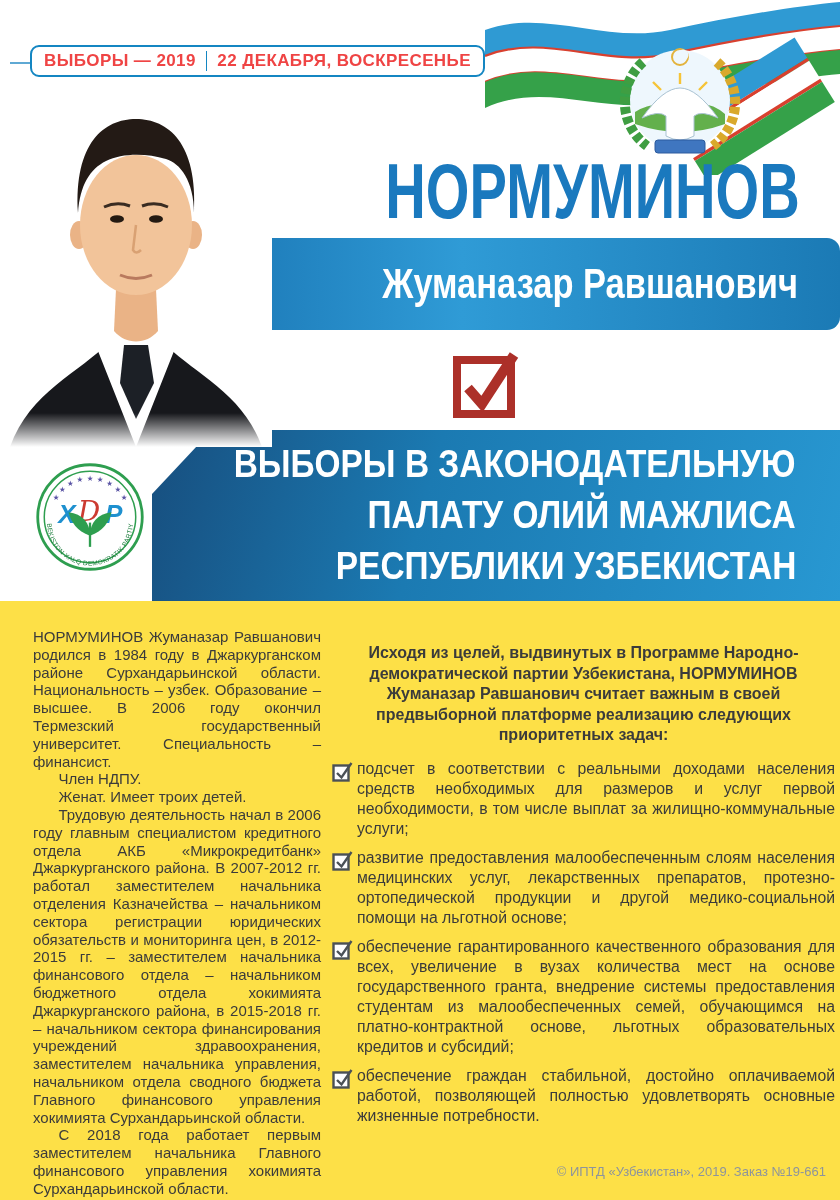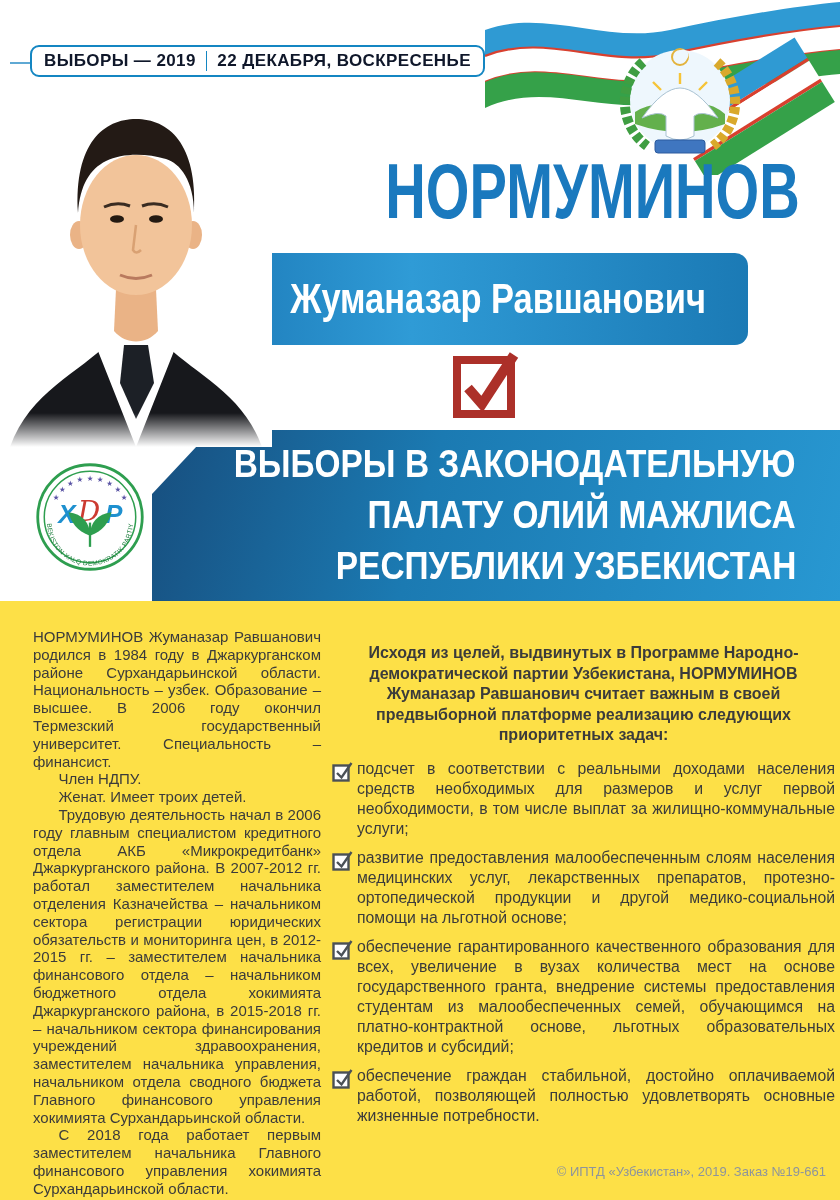--- a/index.html
+++ b/index.html
@@ -2,28 +2,28 @@
 <html><head>
 <meta charset="utf-8">
 <style>
   html,body{margin:0;padding:0;background:#fff;}
   .page{position:relative;width:840px;height:1200px;background:#ffffff;overflow:hidden;
         font-family:"Liberation Sans",sans-serif;color:#3b3b3b;}
   
   .rule{position:absolute;top:62px;left:10px;width:512px;height:2px;background:#5fa9d4;z-index:1;}
   .badge{position:absolute;top:45px;left:30px;display:flex;align-items:center;gap:10px;
          padding:4px 12px;border:2.5px solid #1486c2;border-radius:9px;background:#fff;
-         color:#0f172a;font-weight:700;font-size:17px;letter-spacing:.4px;z-index:5;white-space:nowrap;}
+         color:#ef4444;font-weight:700;font-size:17px;letter-spacing:.4px;z-index:5;white-space:nowrap;}
   .badge .sep{width:1.5px;align-self:stretch;background:#1486c2;}
   
   .flag{position:absolute;top:0;left:485px;width:355px;height:175px;z-index:1;pointer-events:none;}
   
   .surname{position:absolute;top:152px;right:40px;font-size:78px;font-weight:800;line-height:1;
            color:#1a79be;transform:scaleX(.72);transform-origin:100% 50%;white-space:nowrap;z-index:2;}
-  .name-banner{position:absolute;top:253px;left:0;width:748px;height:92px;z-index:3;
+  .name-banner{position:absolute;top:238px;left:0;width:840px;height:92px;z-index:3;
                background:linear-gradient(90deg,#0b5a9b 0%,#2f9bd6 55%,#1b7ab5 100%);border-radius:13px;}
   .name-banner .name{position:absolute;right:42px;top:50%;transform:translateY(-50%) scaleX(.82);
                      transform-origin:100% 50%;color:#fff;font-size:42px;font-weight:700;white-space:nowrap;}
   
   .photo{position:absolute;top:85px;left:0;width:272px;height:362px;background:#fff;z-index:4;}
   .photo-fade{position:absolute;bottom:0;left:0;right:0;height:34px;
               background:linear-gradient(180deg,rgba(255,255,255,0),#fff);}
   
   .nomination{position:absolute;top:342px;left:452px;width:384px;z-index:3;display:flex;gap:14px;}
   .nom-text{color:#1d4077;font-style:italic;font-weight:700;font-size:18px;line-height:25.5px;

